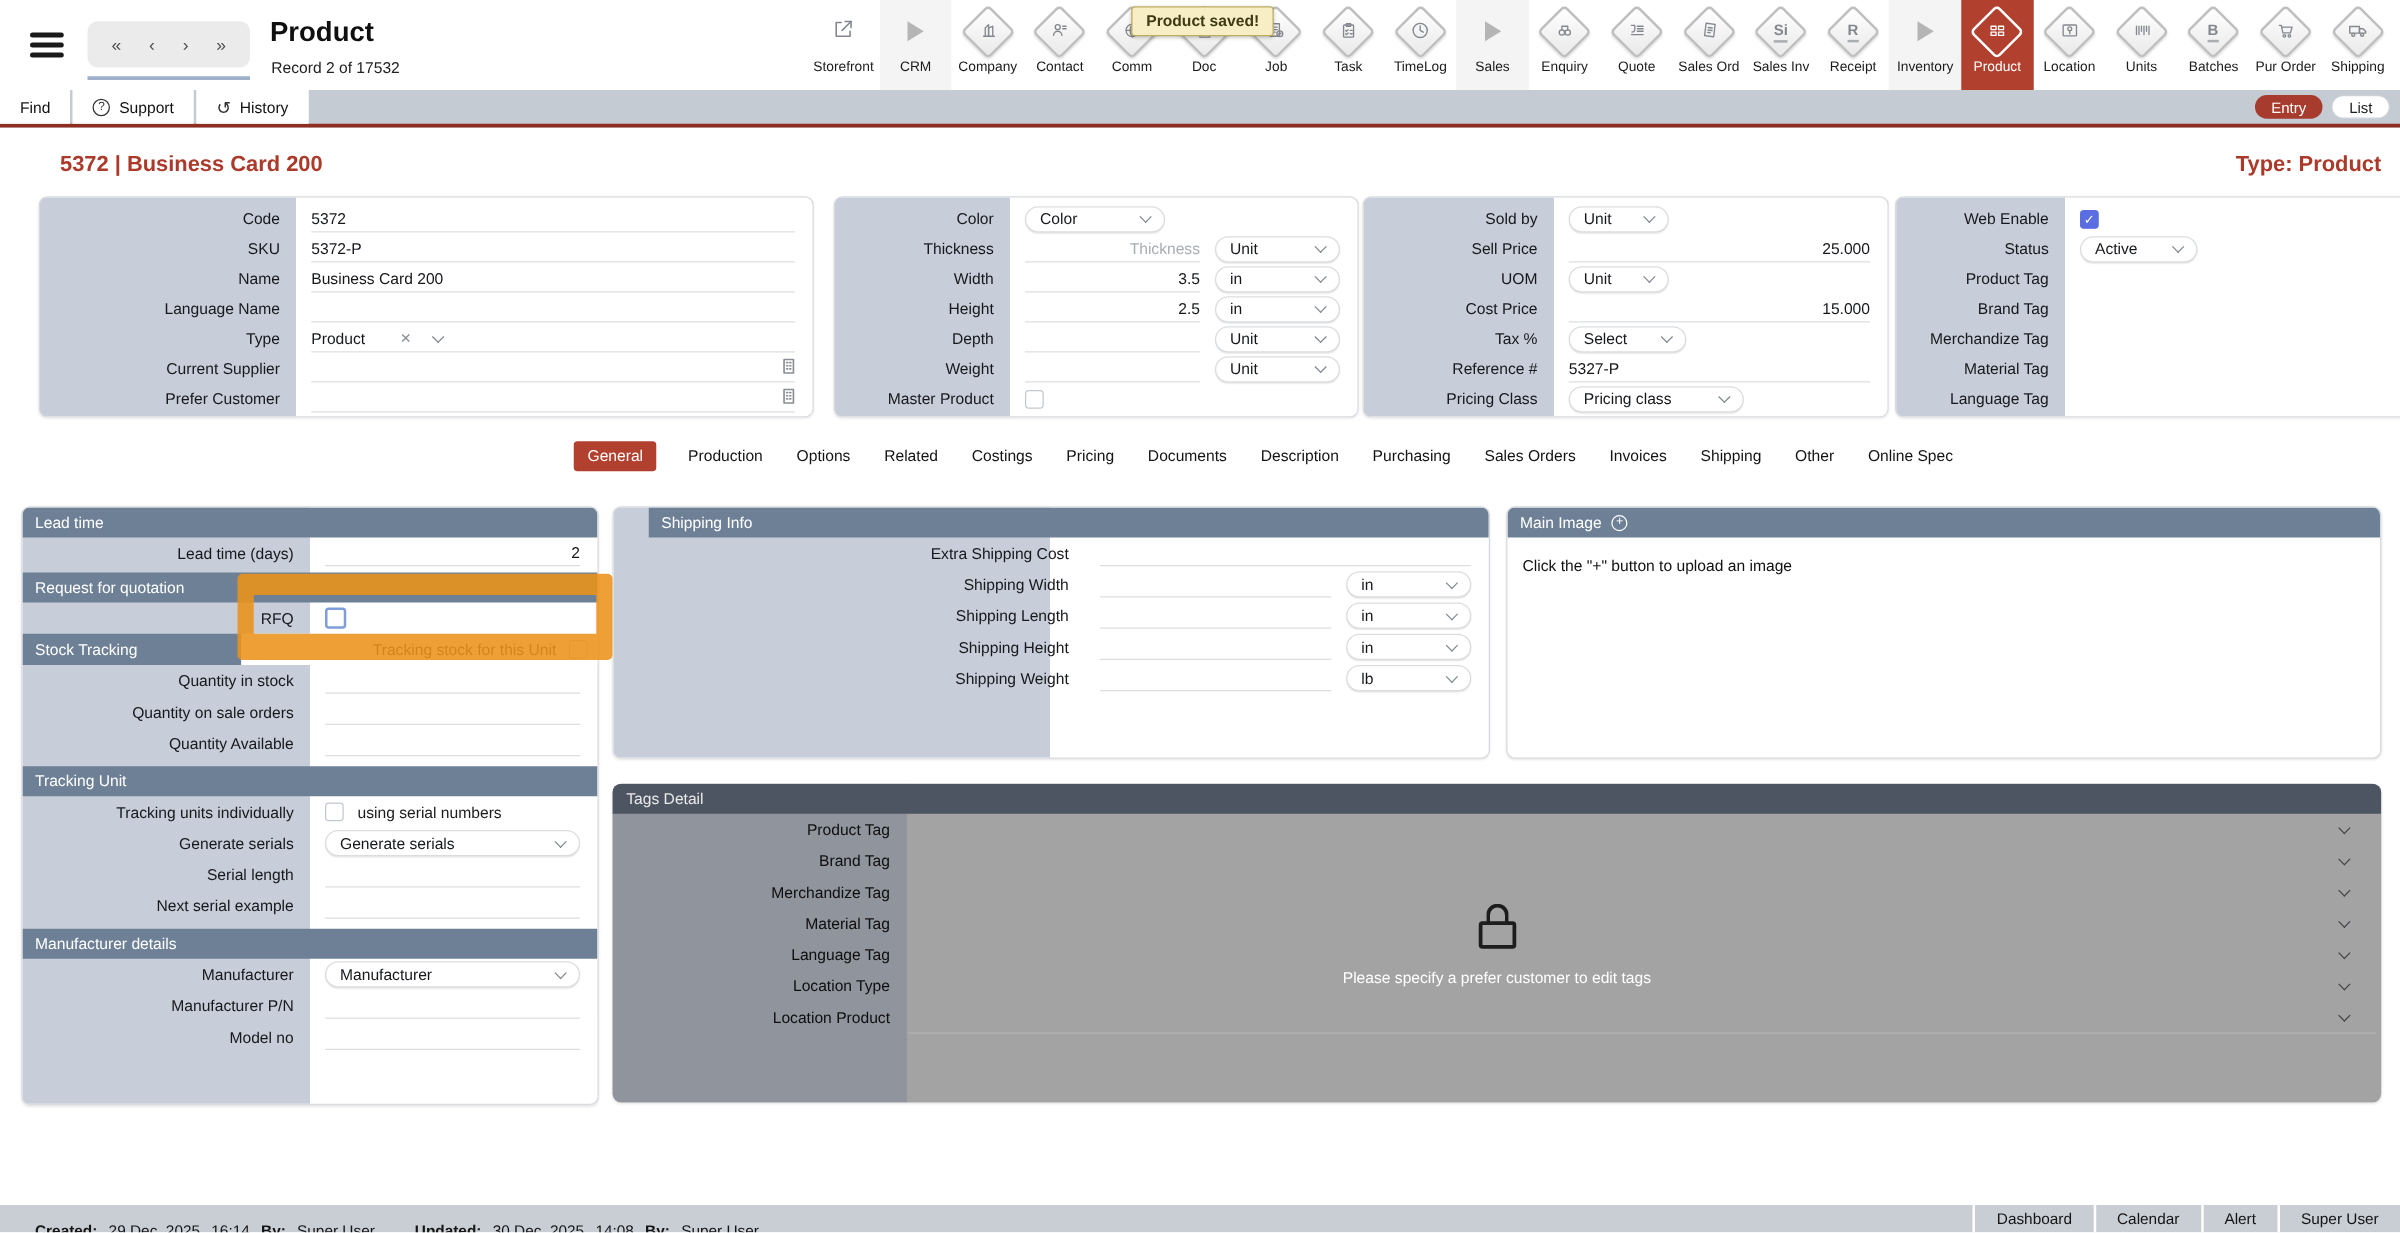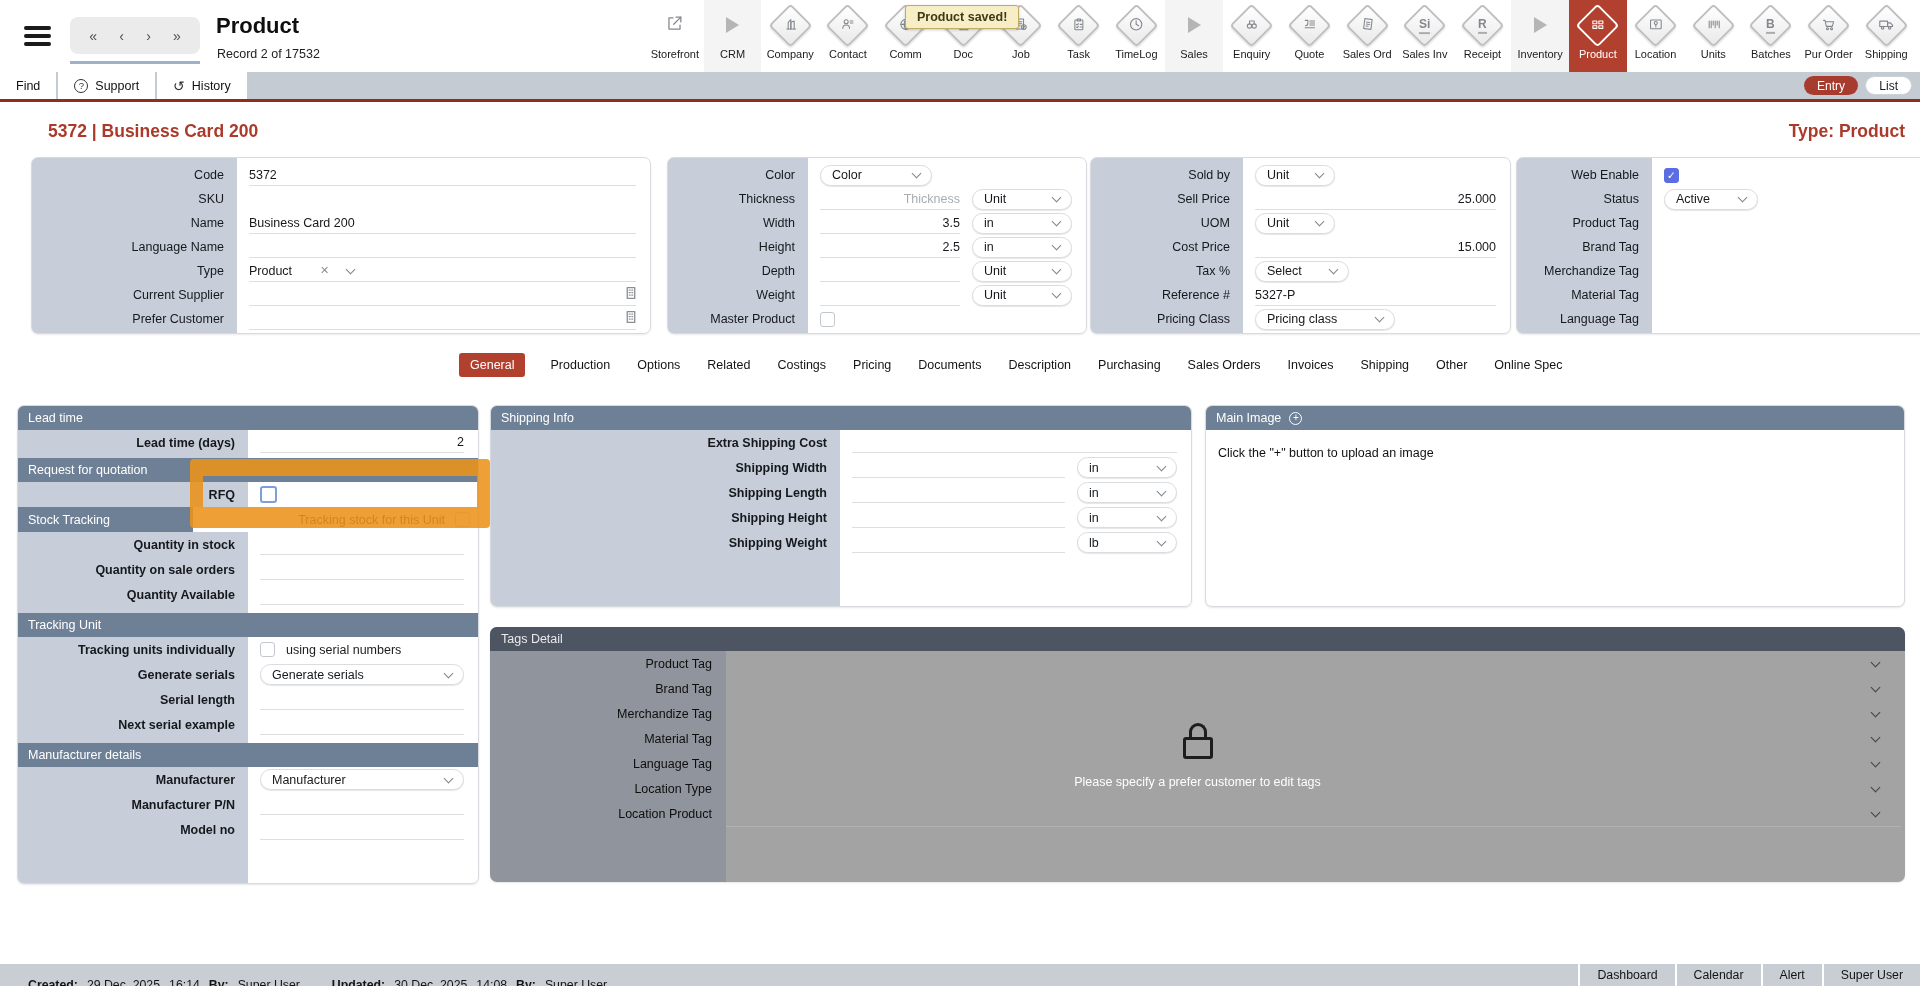--- a/index.html
+++ b/index.html
@@ -70,26 +70,26 @@
   .unitpill{width:100px;margin-left:12px;flex:none;}
 
   
   .tabsrow{position:absolute;top:351px;left:459px;height:28px;display:flex;align-items:center;gap:23px;}
   .ptab{font-size:12.5px;color:#141414;cursor:pointer;padding:5px 2px;white-space:nowrap;}
   .ptab.active{background:#b2402e;color:#fff;border-radius:3px;padding:5px 11px;}
 
   
   .panel{position:absolute;border:1px solid #d7dade;border-radius:7px;box-shadow:0 1px 2px rgba(0,0,0,.1);overflow:hidden;}
   .leftcard{left:17px;top:405px;width:462px;height:479px;--lw:230px;background:linear-gradient(90deg,#c7ced9 var(--lw),#fff var(--lw));}
-  .shipcard{left:490px;top:405px;width:702px;height:202px;--lw:349px;background:linear-gradient(90deg,#c7ced9 var(--lw),#fff var(--lw));}
+  .shipcard{left:490px;top:405px;width:702px;height:202px;--lw:349px;background:linear-gradient(90deg,#c7ced9 var(--lw),#fff var(--lw));padding-left:28px;}
   .imgcard{left:1205px;top:405px;width:700px;height:202px;background:#fff;}
   .tagcard{left:490px;top:627px;width:1415px;height:255px;background:linear-gradient(90deg,#90949c 236px,#a3a3a3 236px);border:none;}
   .sechead{height:24px;background:#6e8096;color:#fff;display:flex;align-items:center;padding:0 10px;font-size:12.5px;gap:8px;}
   .srow{display:flex;height:25px;align-items:center;}
-  .srow .flabel{width:var(--lw);font-weight:bold;}
+  .srow .flabel{width:var(--lw);}
   .splitrow{display:flex;height:25px;align-items:stretch;}
   .splithead{width:175px;background:#6e8096;color:#fff;display:flex;align-items:center;padding:0 10px;font-size:12.5px;}
   .splitval{flex:1;display:flex;align-items:center;justify-content:flex-end;background:#fff;padding-right:8px;gap:10px;font-size:12.5px;}
   .cplus{width:13px;height:13px;border:1.2px solid #fff;border-radius:50%;display:inline-flex;align-items:center;justify-content:center;font-size:10px;color:#fff;line-height:1;}
   .imghint{padding:16px 0 0 12px;font-size:12.5px;color:#111;}
 
   .tagshead{height:24px;background:#4d5562;color:#e9e9e9;display:flex;align-items:center;padding:0 11px;font-size:12.5px;}
   .trow{display:flex;height:25px;align-items:center;}
   .tlabel{width:236px;text-align:right;padding-right:14px;font-size:12.5px;color:#0e0e0e;}
   .tfill{flex:1;}
@@ -392,20 +392,23 @@
   <div class="cardsrow" id="cardsrow">
       <div class="fcard" style="width:620px;--lw:205px;margin-left:16px;">
         <div class="frow">
           <div class="flabel">Code</div>
           <div class="fval">
             <div class="iline grow">5372</div>
           </div>
         </div>
         <div class="frow">
           <div class="flabel">SKU</div>
+          <div class="fval">
+            <div class="iline grow">5372-P</div>
+          </div>
         </div>
         <div class="frow">
           <div class="flabel">Name</div>
           <div class="fval">
             <div class="iline grow">Business Card 200</div>
           </div>
         </div>
         <div class="frow">
           <div class="flabel">Language Name</div>
           <div class="fval">

